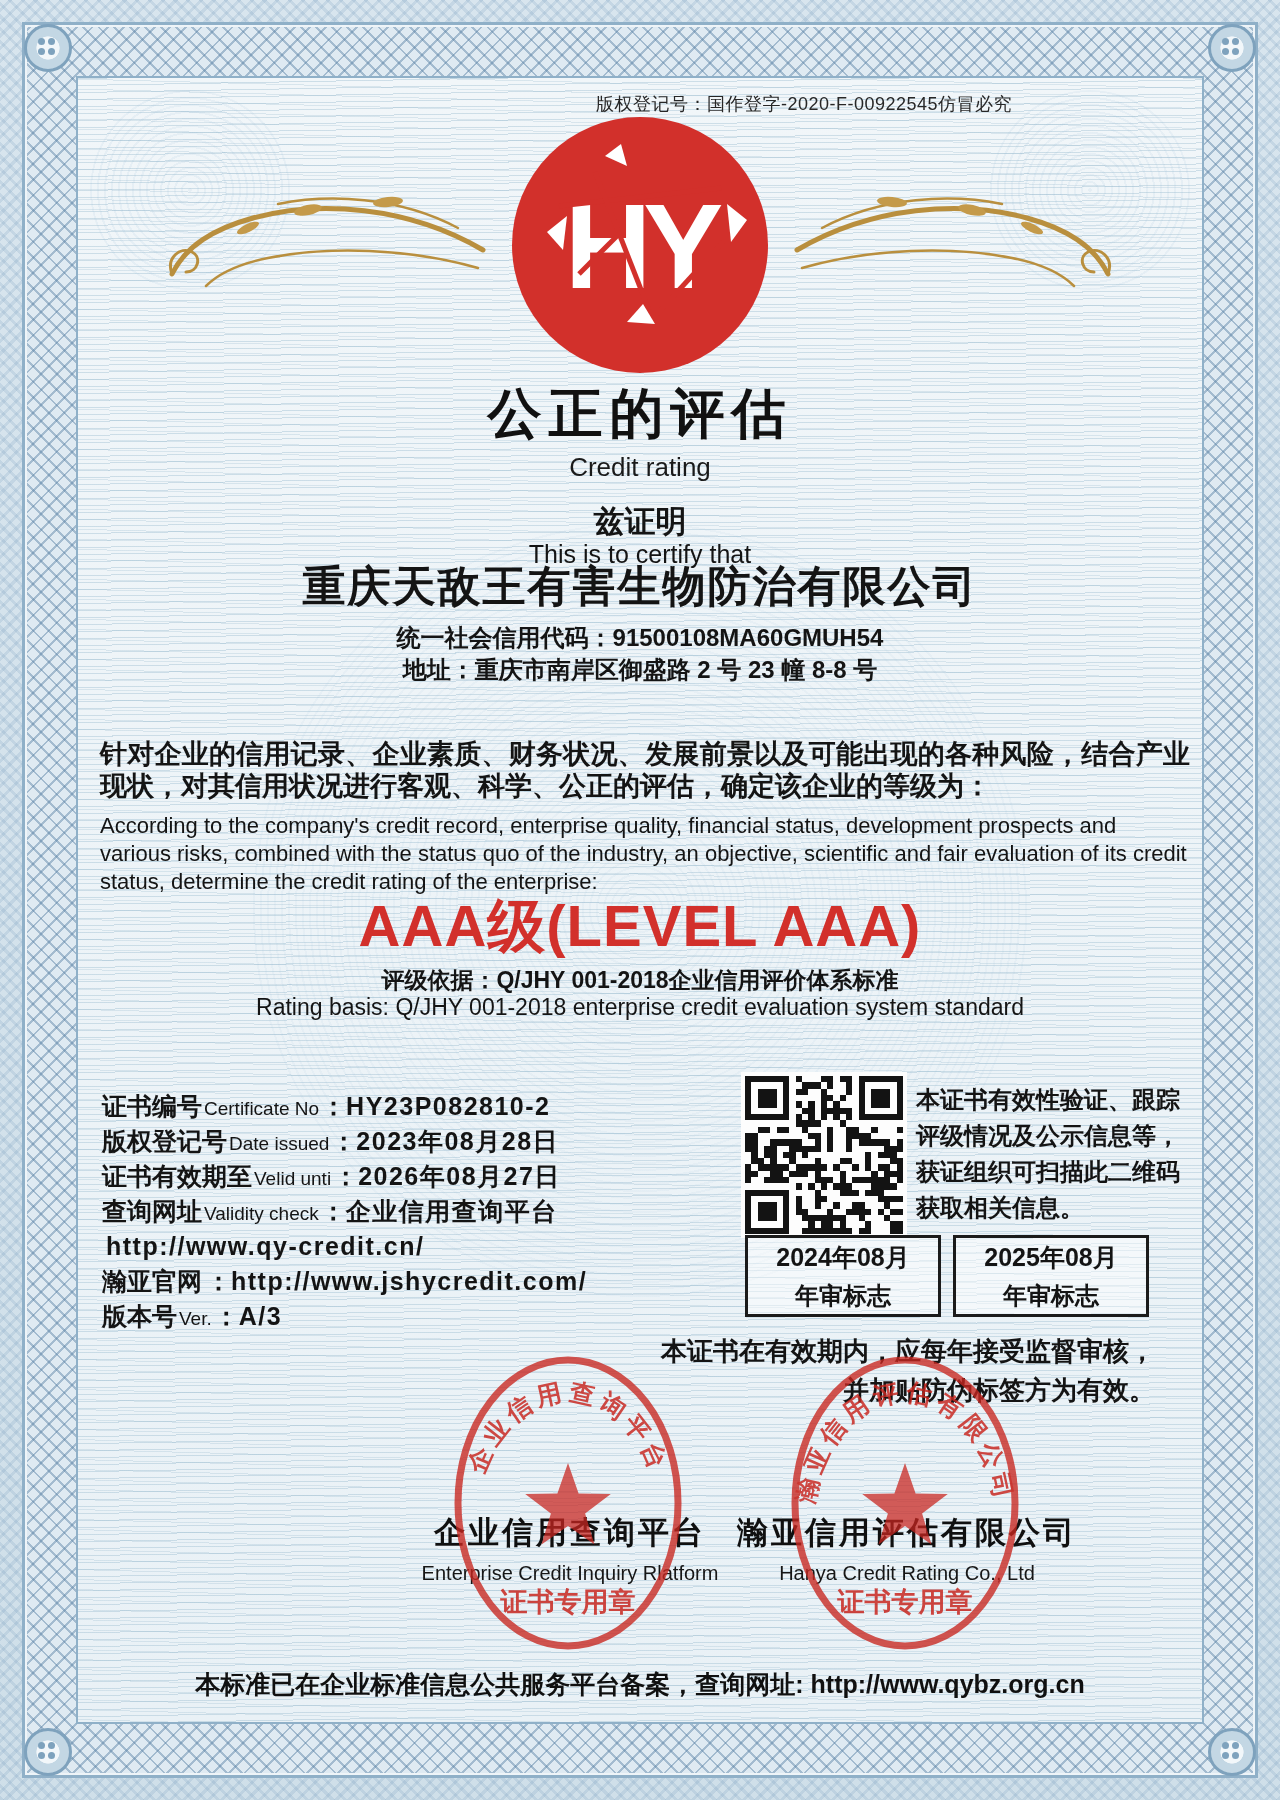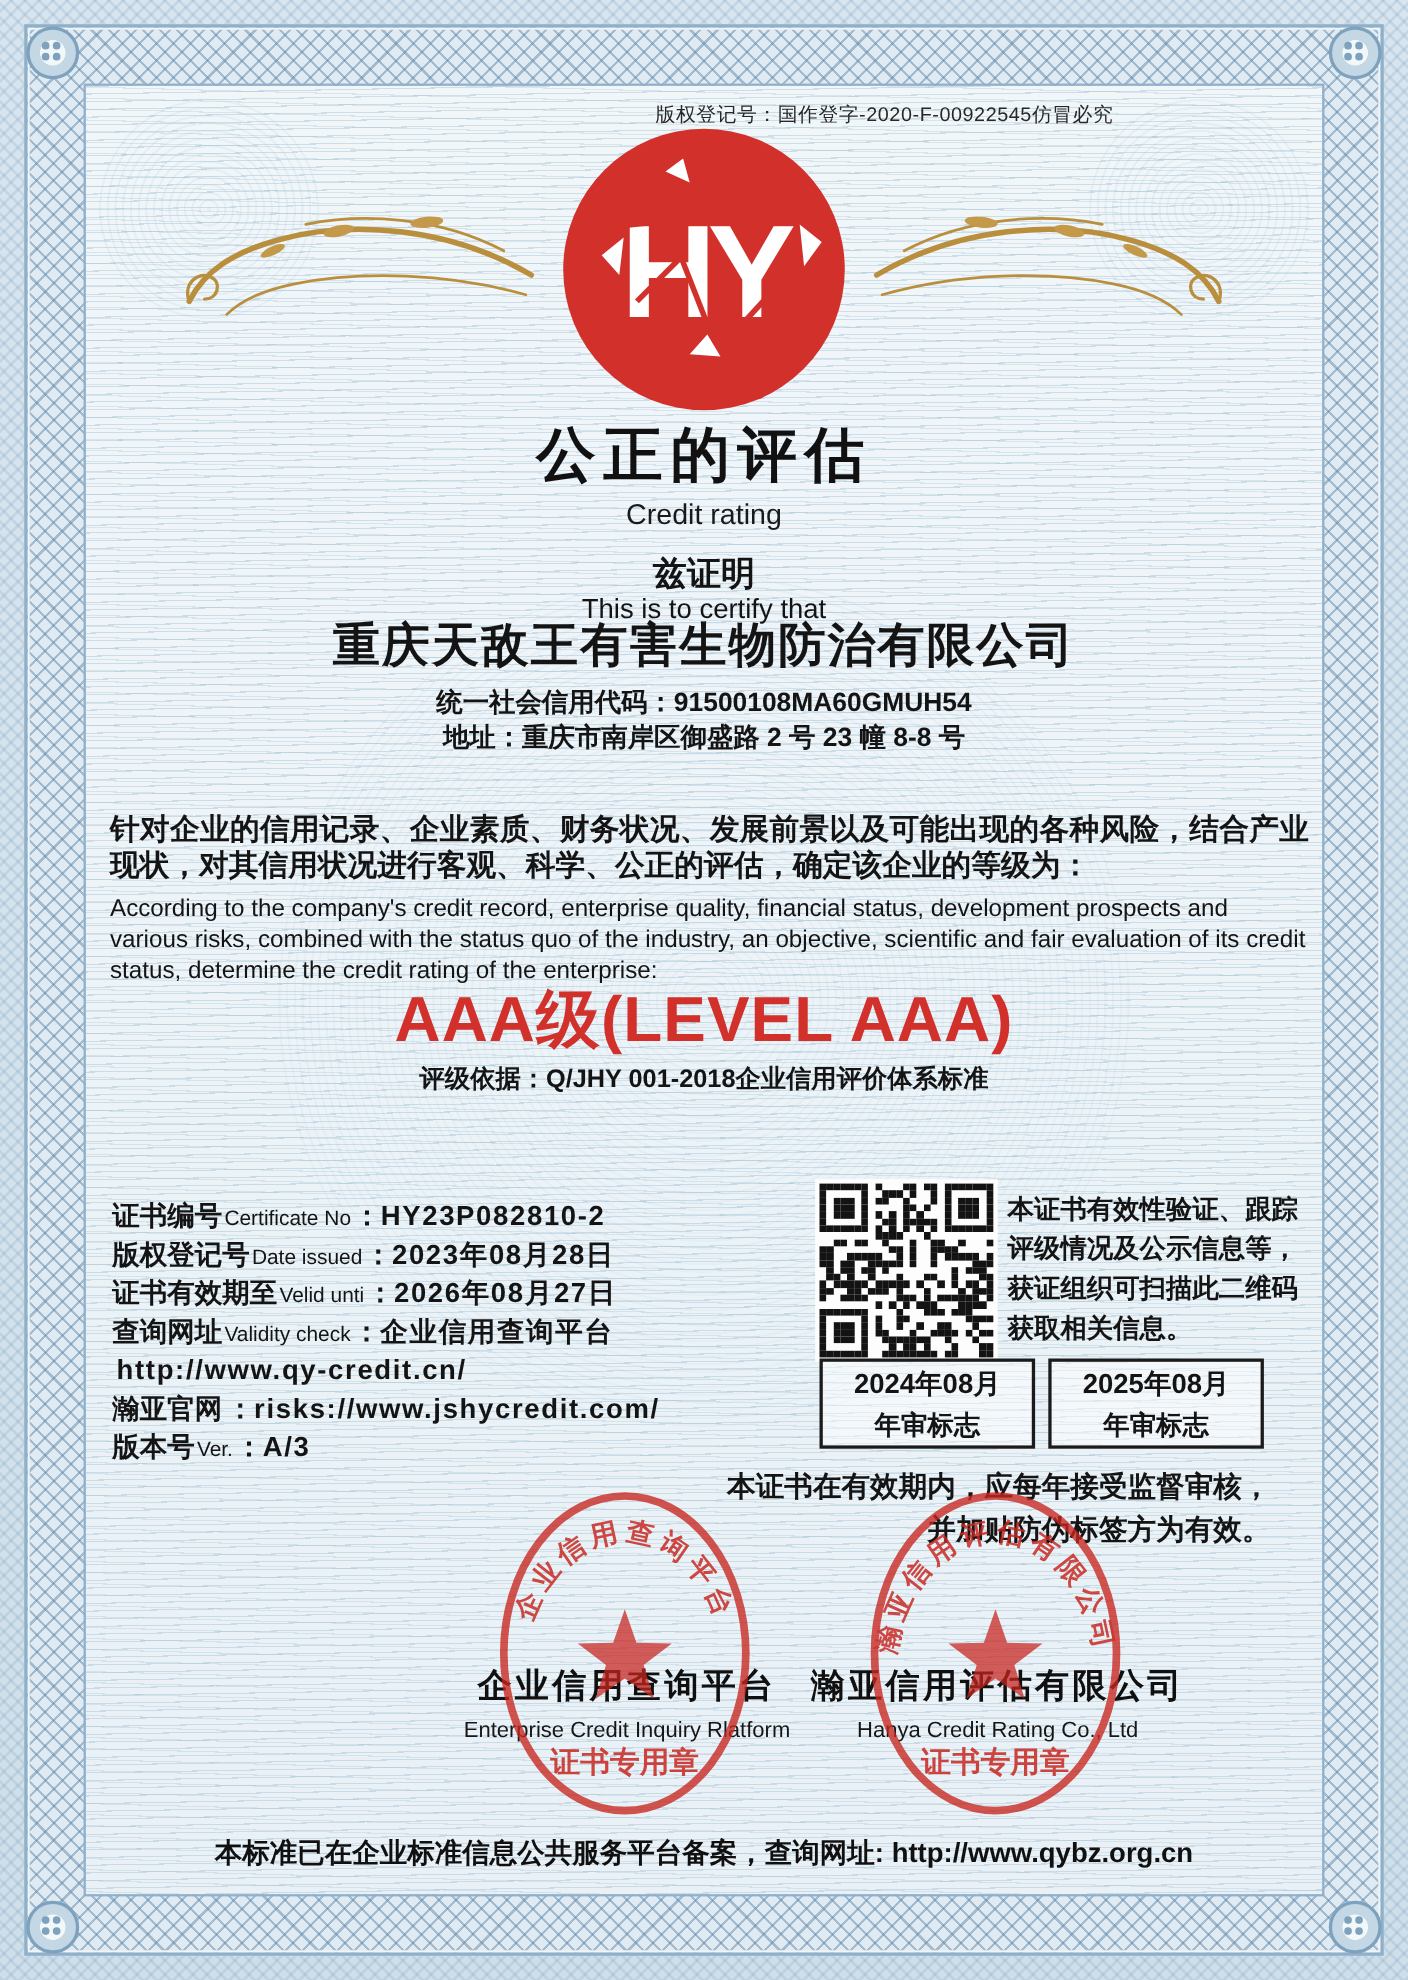--- a/index.html
+++ b/index.html
@@ -182,28 +182,29 @@
 
   <div class="abs ctr company-name">重庆天敌王有害生物防治有限公司</div>
   <div class="abs ctr credit-code">统一社会信用代码：91500108MA60GMUH54</div>
   <div class="abs ctr address">地址：重庆市南岸区御盛路 2 号 23 幢 8-8 号</div>
 
   <div class="abs eval-cn">针对企业的信用记录、企业素质、财务状况、发展前景以及可能出现的各种风险，结合产业现状，对其信用状况进行客观、科学、公正的评估，确定该企业的等级为：</div>
   <div class="abs eval-en">According to the company's credit record, enterprise quality, financial status, development prospects and various risks, combined with the status quo of the industry, an objective, scientific and fair evaluation of its credit status, determine the credit rating of the enterprise:</div>
 
   <div class="abs ctr rating">AAA级(LEVEL AAA)</div>
   <div class="abs ctr basis-cn">评级依据：Q/JHY 001-2018企业信用评价体系标准</div>
+  <div class="abs ctr basis-en">Rating basis: Q/JHY 001-2018 enterprise credit evaluation system standard</div>
 
   <div class="abs details">
     <div class="detail-row"><span>证书编号</span><span class="den">Certificate No</span><span>：</span><span class="dval">HY23P082810-2</span></div>
     <div class="detail-row"><span>版权登记号</span><span class="den">Date issued</span><span>：</span><span class="dval">2023年08月28日</span></div>
     <div class="detail-row"><span>证书有效期至</span><span class="den">Velid unti</span><span>：</span><span class="dval">2026年08月27日</span></div>
     <div class="detail-row"><span>查询网址</span><span class="den">Validity check</span><span>：</span><span class="dval">企业信用查询平台</span></div>
     <div class="detail-row"><span></span><span class="den"></span><span></span><span class="dval">http://www.qy-credit.cn/</span></div>
-    <div class="detail-row"><span>瀚亚官网</span><span class="den"></span><span>：</span><span class="dval">risks://www.jshycredit.com/</span></div>
+    <div class="detail-row"><span>瀚亚官网</span><span class="den"></span><span>：</span><span class="dval">http://www.jshycredit.com/</span></div>
     <div class="detail-row"><span>版本号</span><span class="den">Ver.</span><span>：</span><span class="dval">A/3</span></div>
   </div>
 
   <div class="abs qr-wrap">
     <div class="qr">
         <div class="qm b"></div>
         <div class="qm b"></div>
         <div class="qm b"></div>
         <div class="qm b"></div>
         <div class="qm b"></div>

